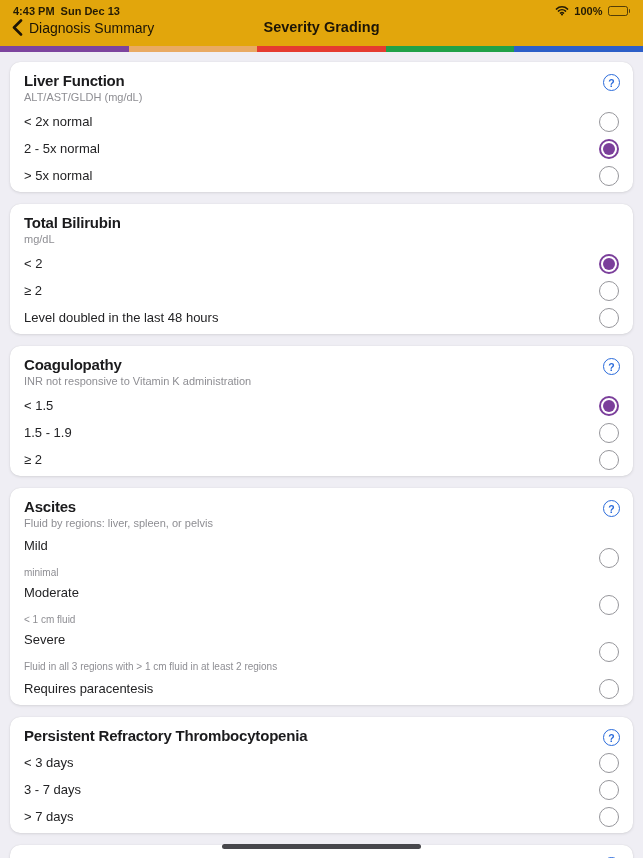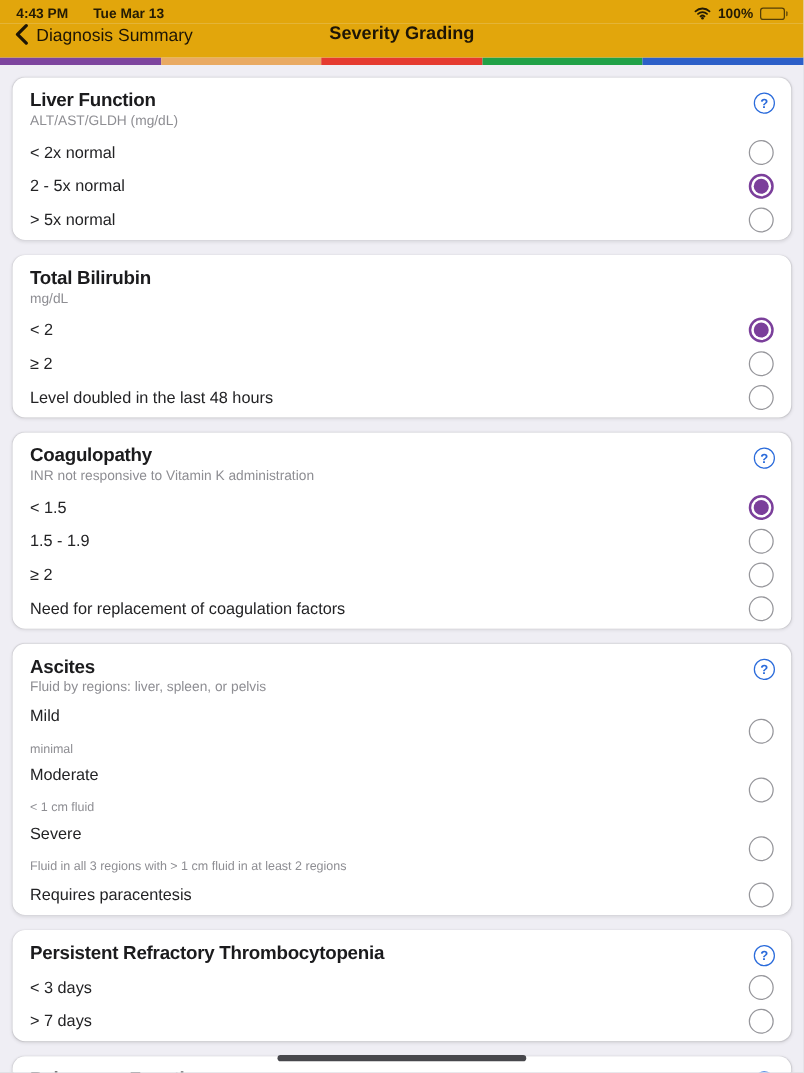--- a/index.html
+++ b/index.html
@@ -9,21 +9,21 @@
     font-family:"Liberation Sans", sans-serif;
     -webkit-font-smoothing:antialiased;
   }
   
   .statusbar {
     height:19px; background:var(--amber,#E2A60C);
     display:flex; align-items:center; justify-content:space-between;
     padding:2px 13px 0; box-sizing:border-box;
     font-size:11px; font-weight:700; color:#241b05;
   }
-  .sb-left { display:flex; align-items:center; gap:20px; }
+  .sb-left { display:flex; align-items:center; gap:6px; }
   .sb-date { font-weight:600; }
   .sb-right { display:flex; align-items:center; gap:5px; }
   .wifi-icon svg { display:block; }
   .battery { display:flex; align-items:center; }
   .batt-body {
     width:20px; height:10px; border:1px solid rgba(36,27,5,.75);
     border-radius:2.5px; padding:1px; box-sizing:border-box;
   }
   .batt-fill { width:100%; height:100%; background:#241b05; border-radius:1px; }
   .batt-nub { width:1.5px; height:4px; background:rgba(36,27,5,.75); border-radius:0 1px 1px 0; margin-left:1px; }
@@ -88,21 +88,21 @@
   }
 </style>
 </head>
 <body>
 
 <div class="screen">
 
   <div class="statusbar">
     <div class="sb-left">
       <span>4:43 PM</span>
-      <span class="sb-date">Tue Mar 13</span>
+      <span class="sb-date">Sun Dec 13</span>
     </div>
     <div class="sb-right">
       <span class="wifi-icon">
         <svg width="14" height="11" viewBox="0 0 16 12" fill="none">
           <path d="M1.6 4.4 a9.2 9.2 0 0 1 12.8 0" stroke="#241b05" stroke-width="1.7" stroke-linecap="round"></path>
           <path d="M3.9 6.7 a6 6 0 0 1 8.2 0" stroke="#241b05" stroke-width="1.7" stroke-linecap="round"></path>
           <path d="M6.2 9 a2.8 2.8 0 0 1 3.6 0" stroke="#241b05" stroke-width="1.7" stroke-linecap="round"></path>
           <circle cx="8" cy="10.6" r="1.2" fill="#241b05"></circle>
         </svg>
       </span>
@@ -219,27 +219,20 @@
   </div>
 
   <div class="opt">
     <div class="opt-text">
       <div class="opt-label">≥ 2</div>
 
     </div>
     <div class="radio"></div>
   </div>
 
-  <div class="opt">
-    <div class="opt-text">
-      <div class="opt-label">Need for replacement of coagulation factors</div>
-
-    </div>
-    <div class="radio"></div>
-  </div>
 </div>
   </div>
 
   <div class="card">
     <div class="card-title">Ascites</div>
     <div class="card-subtitle">Fluid by regions: liver, spleen, or pelvis</div>
     <button class="help-btn">?</button>
     <div class="options">
   <div class="opt">
     <div class="opt-text">
@@ -281,20 +274,27 @@
     <button class="help-btn">?</button>
     <div class="options">
   <div class="opt">
     <div class="opt-text">
       <div class="opt-label">&lt; 3 days</div>
 
     </div>
     <div class="radio"></div>
   </div>
 
+  <div class="opt">
+    <div class="opt-text">
+      <div class="opt-label">3 - 7 days</div>
+
+    </div>
+    <div class="radio"></div>
+  </div>
 
   <div class="opt">
     <div class="opt-text">
       <div class="opt-label">&gt; 7 days</div>
 
     </div>
     <div class="radio"></div>
   </div>
 </div>
   </div>

